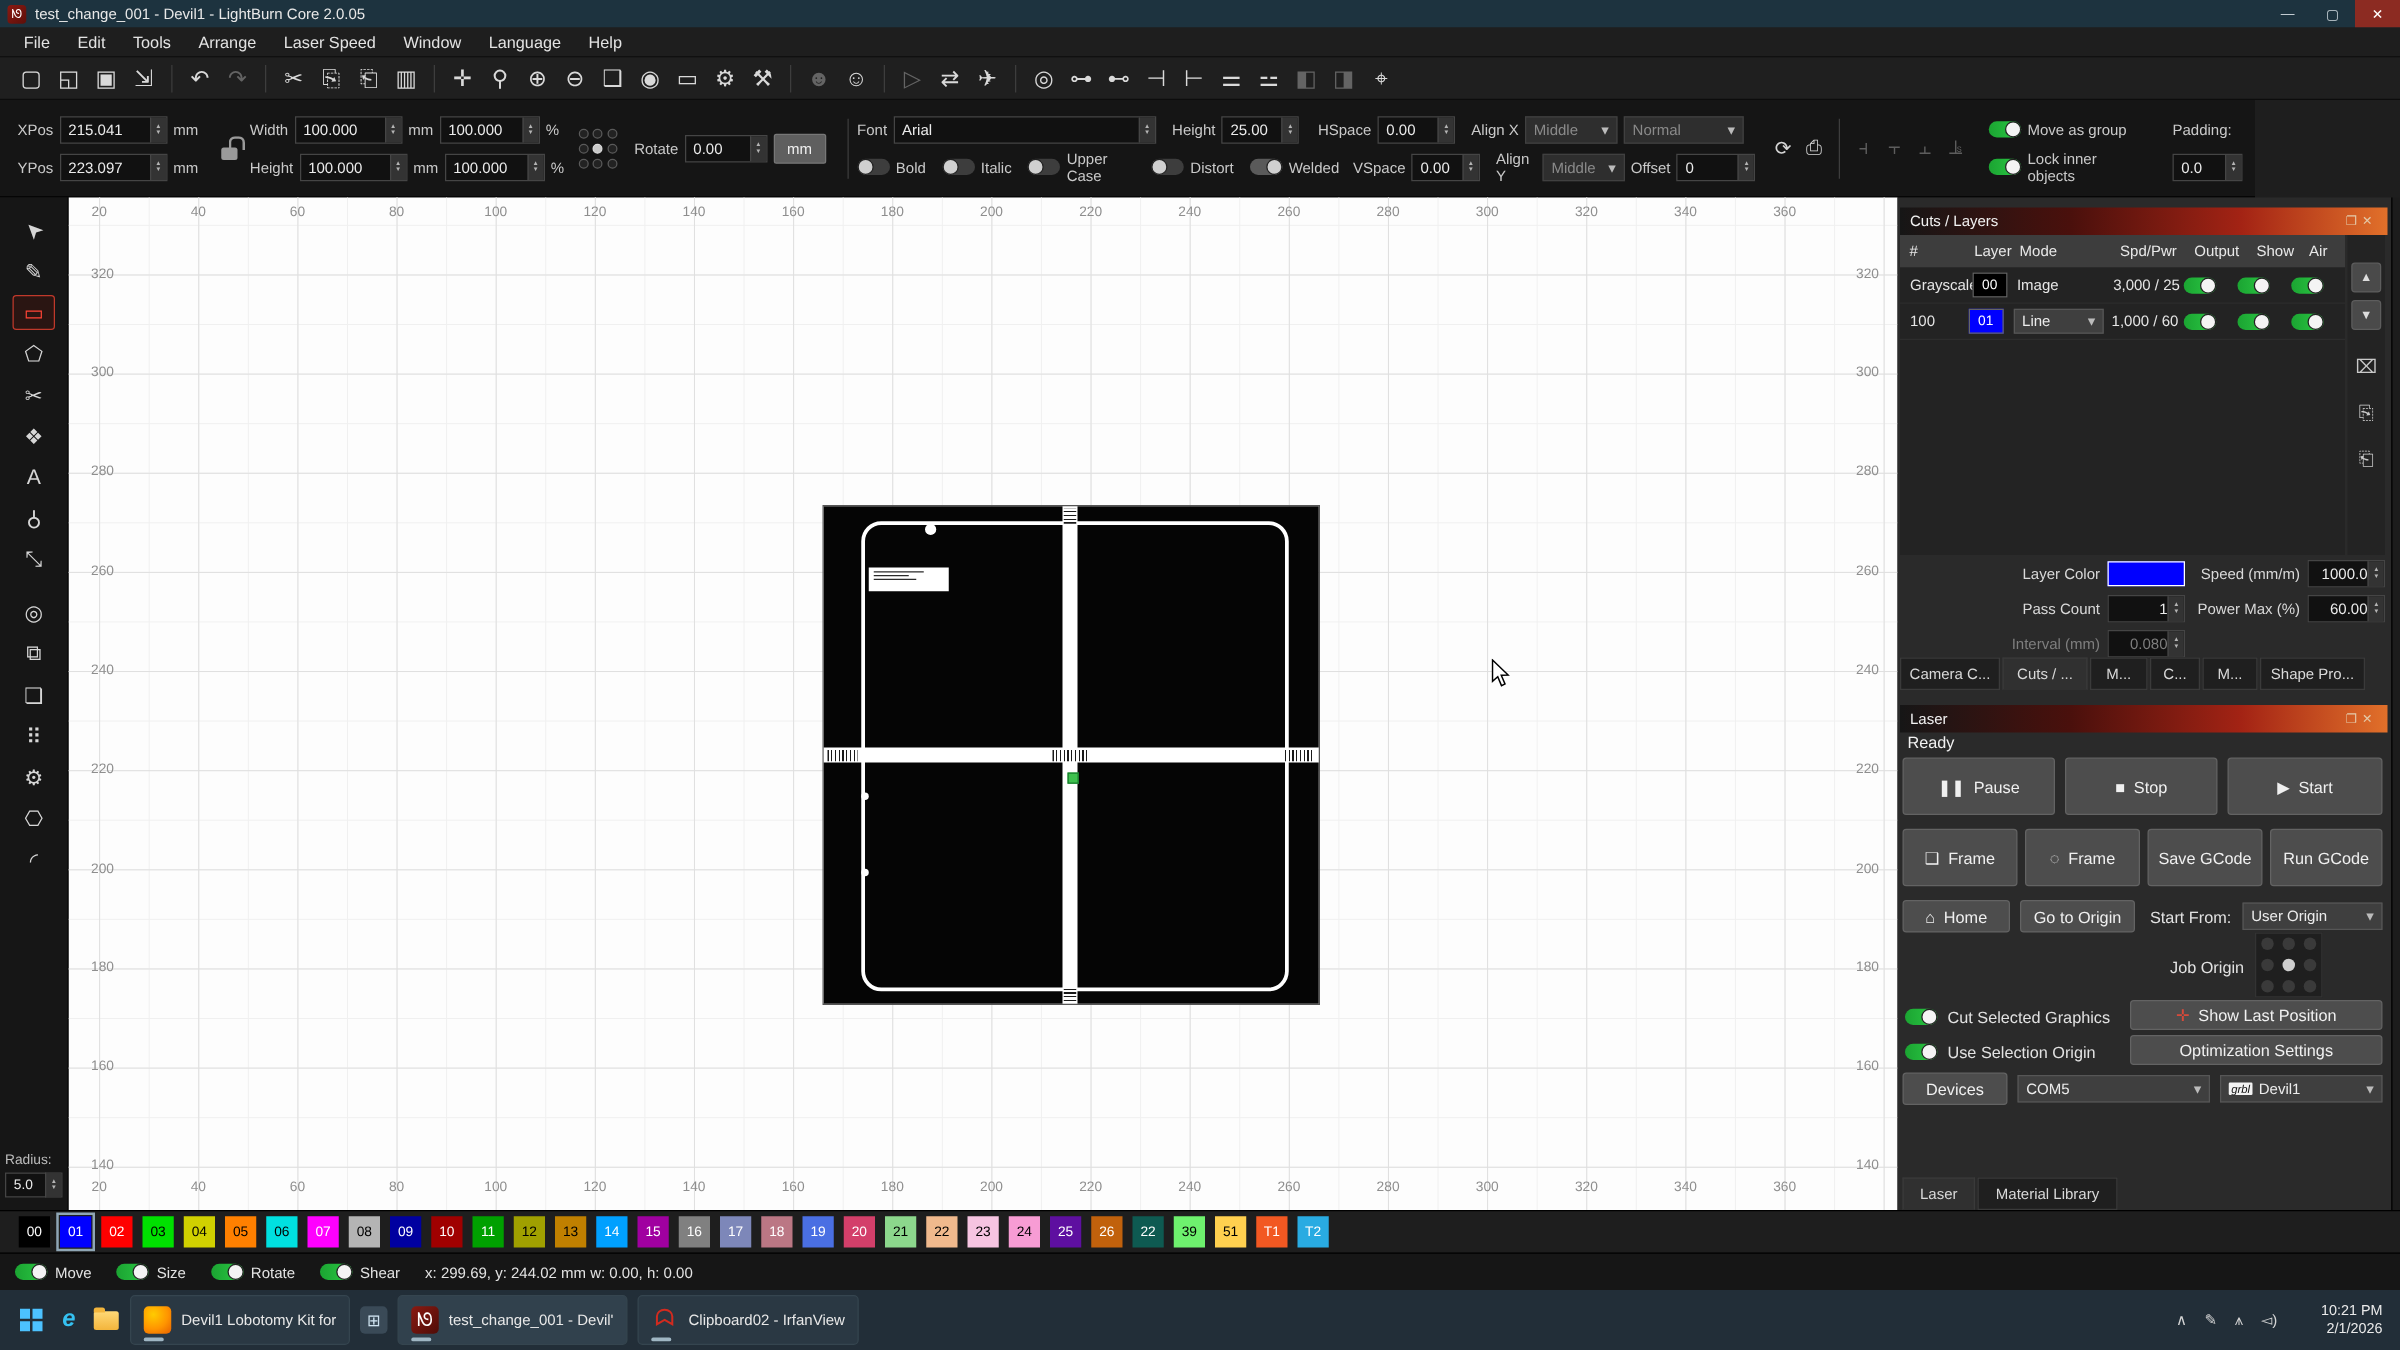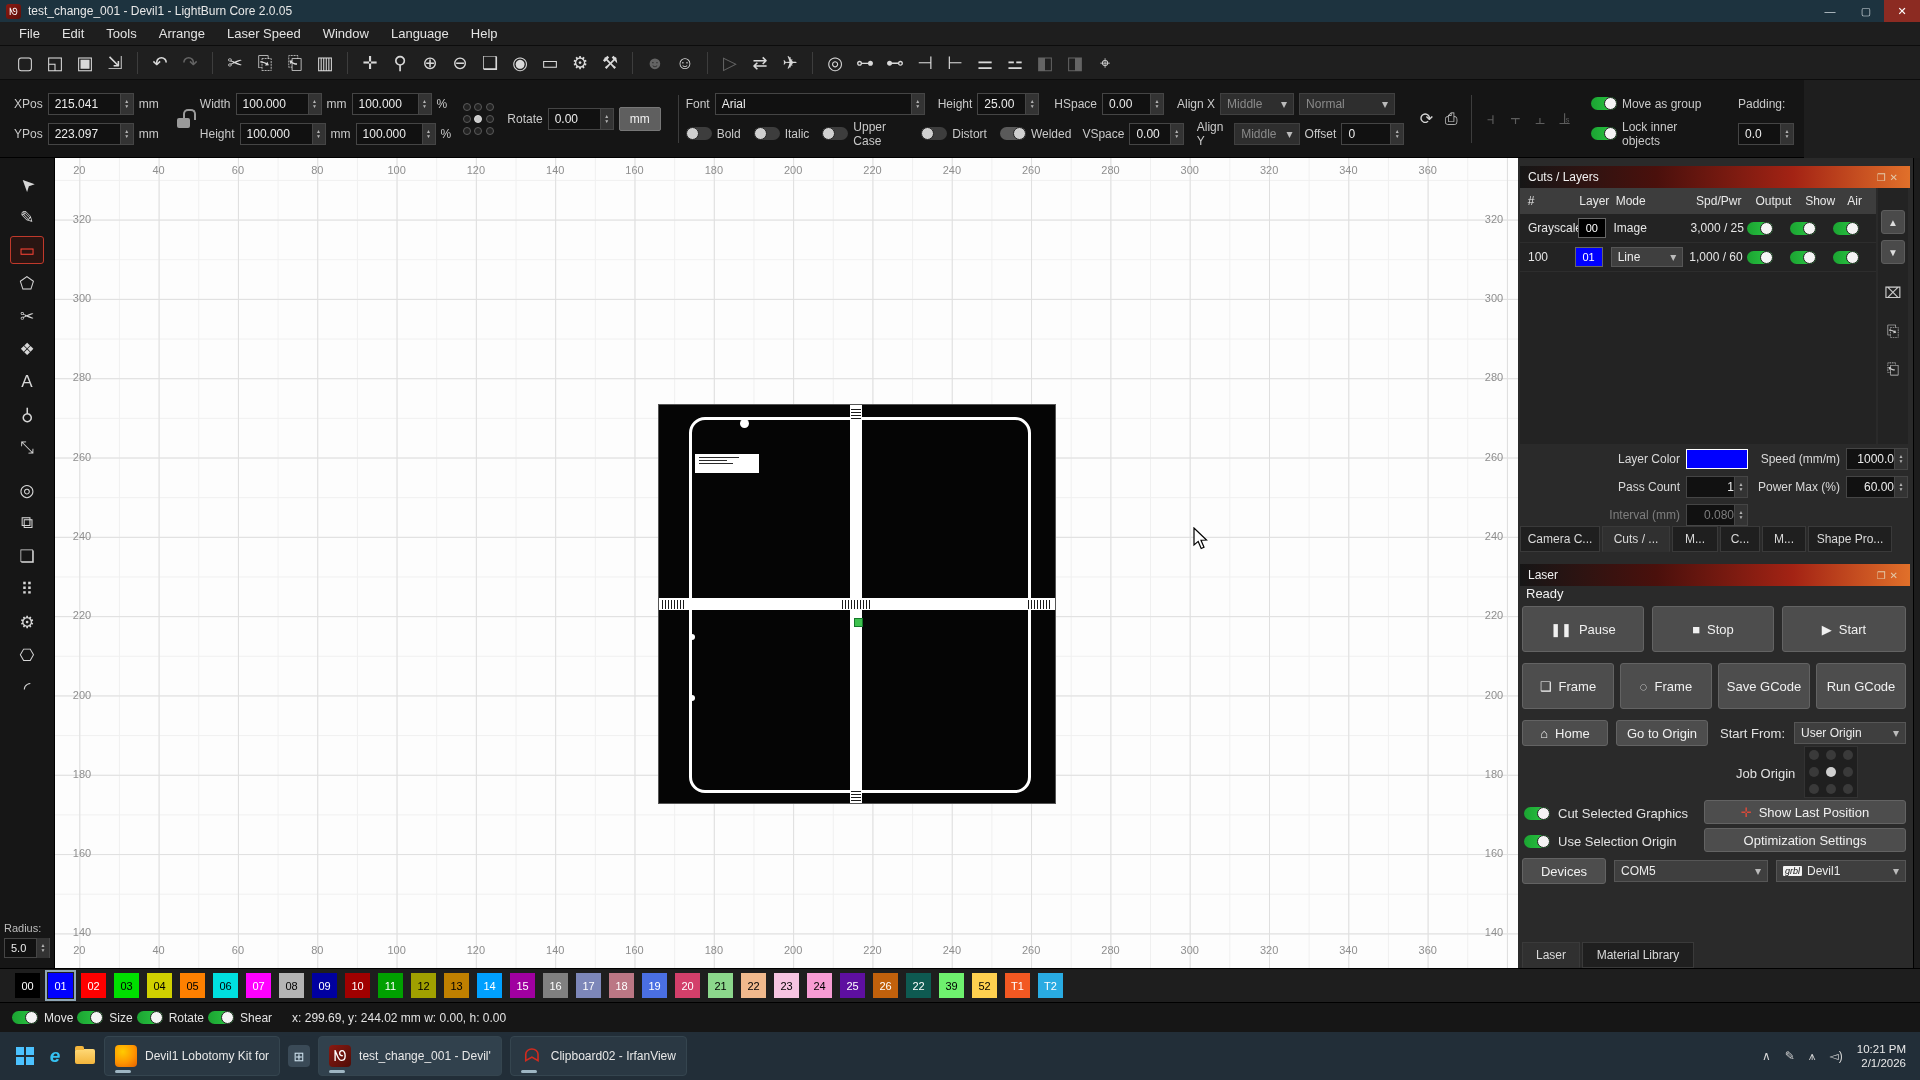--- a/index.html
+++ b/index.html
@@ -123,21 +123,21 @@
   .tbtn.active{background:#31414d;}
   .tbtn .under{position:absolute;left:10px;bottom:2px;width:16px;height:3px;border-radius:2px;background:#9fb6c3;}
   .tlabel{font-size:12px;color:#e8e8e8;white-space:nowrap;}
   .appic{width:22px;height:22px;border-radius:4px;display:flex;align-items:center;justify-content:center;font-size:15px;flex:none;}
   #startic{display:grid;grid-template-columns:8px 8px;grid-gap:2px;}
   #startic b{width:8px;height:8px;background:#4cc2ff;}
   #folderic{width:20px;height:15px;background:linear-gradient(#ffd977,#f3b53c);border-radius:2px;position:relative;}
   #folderic::before{content:"";position:absolute;left:0;top:-3px;width:9px;height:4px;background:#f3b53c;border-radius:2px 2px 0 0;}
   .lbic{background:linear-gradient(135deg,#8a1a12,#4f0c07);color:#fff;}
   #tray{margin-left:auto;display:flex;align-items:center;gap:14px;padding-right:14px;color:#d5d5d5;font-size:12px;}
-  #clock{text-align:right;font-size:11.5px;line-height:14px;color:#eaeaea;}
+  #clock{text-align:right;font-size:11.5px;line-height:14px;color:#eaeaea;margin-left:21px;}
 </style>
 </head>
 <body>
 
 <div id="titlebar">
   <div id="appicon">ᘚ</div>
   <div id="titletext">test_change_001 - Devil1 - LightBurn Core 2.0.05</div>
   <div id="winbtns">
     <div class="wbtn">—</div>
     <div class="wbtn">▢</div>
@@ -735,27 +735,27 @@
     <div class="chip" style="background: rgb(74, 111, 227); color: rgb(255, 255, 255);">19</div>
     <div class="chip" style="background: rgb(211, 63, 106); color: rgb(255, 255, 255);">20</div>
     <div class="chip" style="background: rgb(140, 215, 140); color: rgb(0, 0, 0);">21</div>
     <div class="chip" style="background: rgb(240, 185, 141); color: rgb(0, 0, 0);">22</div>
     <div class="chip" style="background: rgb(246, 196, 225); color: rgb(0, 0, 0);">23</div>
     <div class="chip" style="background: rgb(247, 156, 212); color: rgb(0, 0, 0);">24</div>
     <div class="chip" style="background: rgb(94, 15, 160); color: rgb(255, 255, 255);">25</div>
     <div class="chip" style="background: rgb(193, 97, 12); color: rgb(255, 255, 255);">26</div>
     <div class="chip" style="background: rgb(14, 90, 81); color: rgb(255, 255, 255);">22</div>
     <div class="chip" style="background: rgb(110, 241, 110); color: rgb(0, 0, 0);">39</div>
-    <div class="chip" style="background: rgb(255, 208, 79); color: rgb(0, 0, 0);">52</div>
+    <div class="chip" style="background: rgb(255, 208, 79); color: rgb(0, 0, 0);">51</div>
     <div class="chip" style="background: rgb(242, 88, 34); color: rgb(255, 255, 255);">T1</div>
     <div class="chip" style="background: rgb(41, 171, 226); color: rgb(255, 255, 255);">T2</div>
   </div>
 
 <div id="statusbar">
-  <span id="statustoggles" style="display:flex;gap:4px;align-items:center">
+  <span id="statustoggles" style="display:flex;gap:20px;align-items:center">
       <span class="stoggle">
         <span class="sw on">
           <i></i>
         </span>
         <span>Move</span>
       </span>
       <span class="stoggle">
         <span class="sw on">
           <i></i>
         </span>

